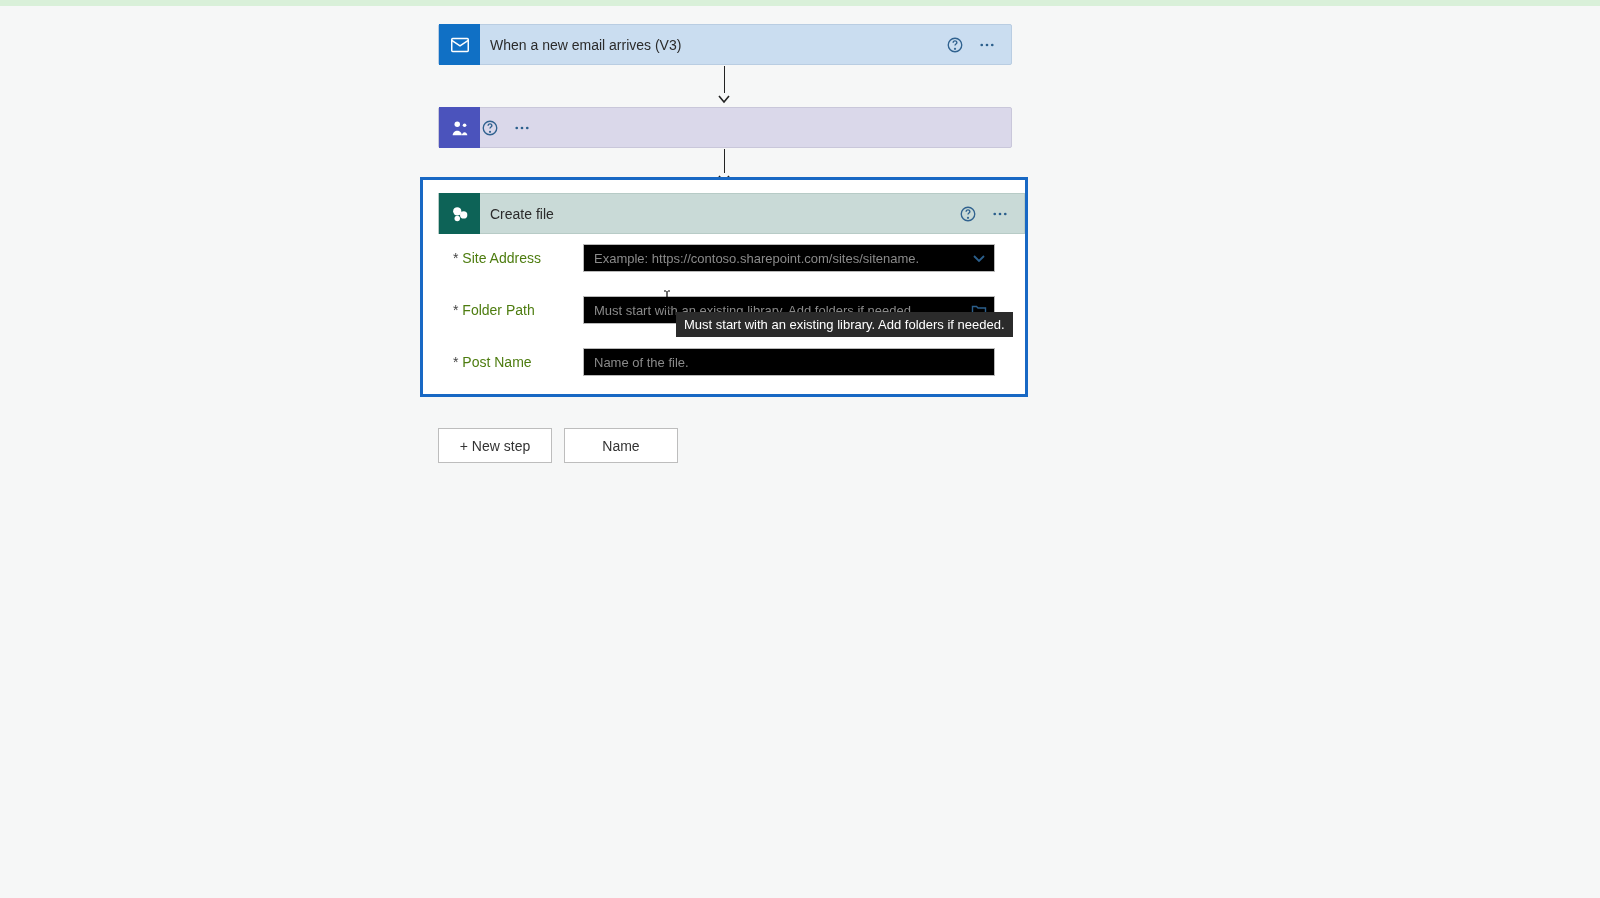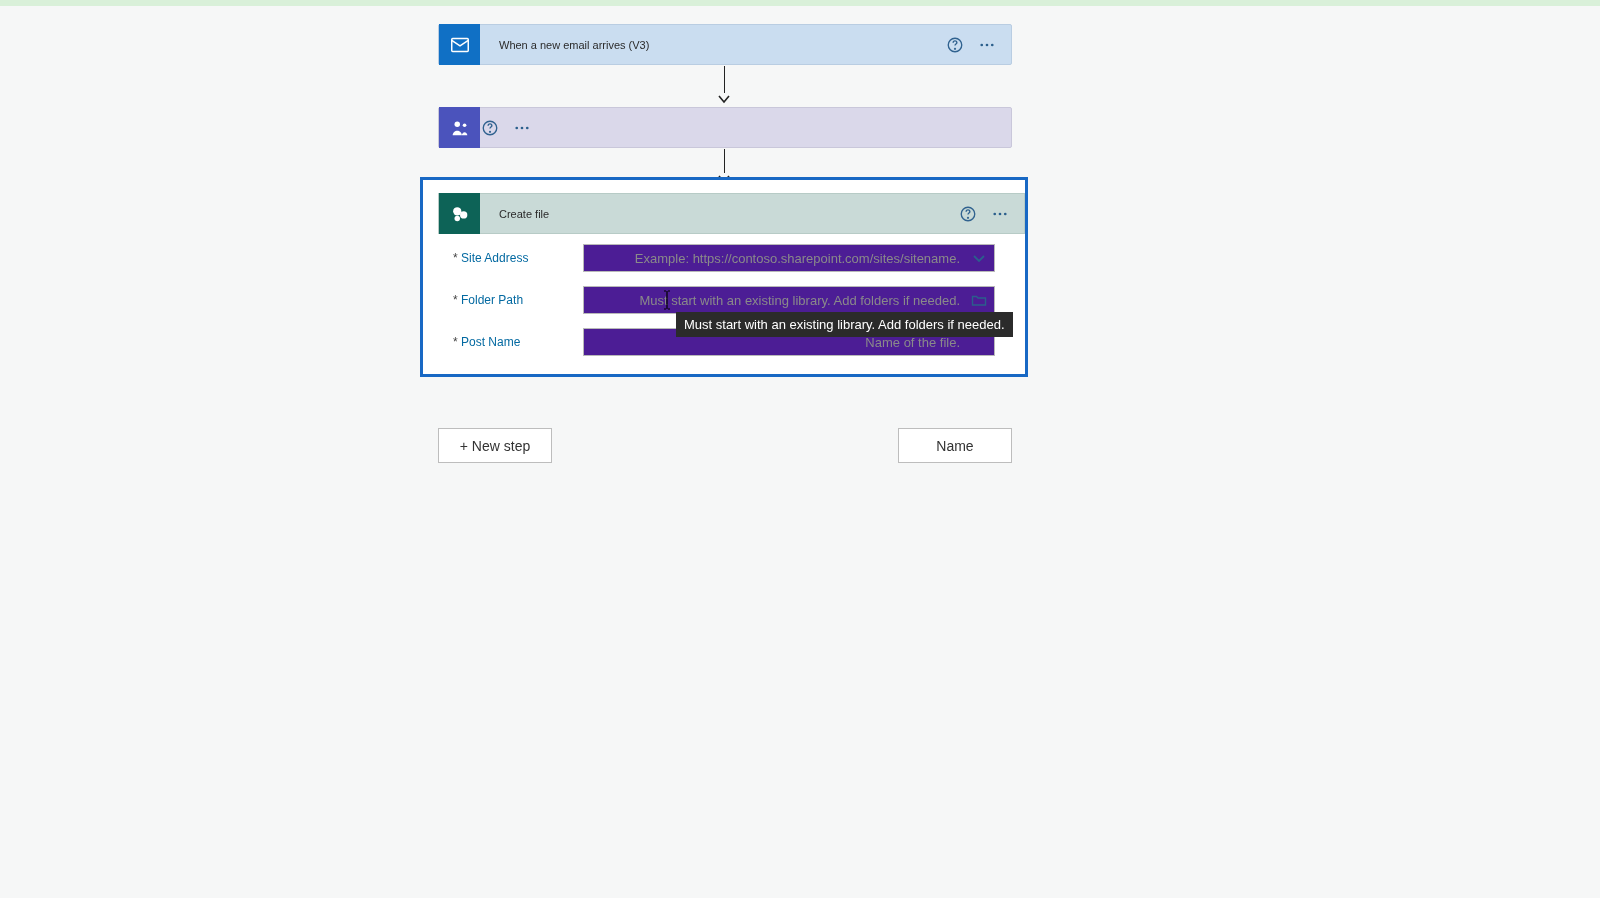--- a/index.html
+++ b/index.html
@@ -13,21 +13,21 @@
     display:flex; align-items:center;
   }
   .step-card.teams { background:#dad8ea; border-color:#c9c7da; }
 
   .step-icon { width:41px; height:41px; display:flex; align-items:center; justify-content:center; color:#fff; font-size:15px; font-weight:600; }
   .step-icon.outlook { background:#1070c5; }
   .step-icon.teams   { background:#4b53bc; }
   .step-icon.sp      { background:#0d6357; }
   .step-icon svg { width:22px; height:22px; }
 
-  .step-title { flex:1; font-size:11px; color:#2b2b2b; padding-left:19px; }
+  .step-title { flex:1; font-size:14px; color:#2b2b2b; padding-left:10px; }
 
   .step-actions { display:flex; align-items:center; gap:12px; padding-right:14px; }
   .help-icon, .more-icon { width:20px; height:20px; display:flex; align-items:center; justify-content:center; color:#30628f; cursor:pointer; }
   .help-icon svg, .more-icon svg { width:18px; height:18px; }
   .more-icon { color:#2b5f8c; letter-spacing:2px; font-size:18px; }
 
   .arrow { position:absolute; left:718px; width:12px; display:flex; flex-direction:column; align-items:center; }
   .arrow .line { width:1px; flex:1; background:#222; }
   .arrow .head svg { width:12px; height:12px; display:block; }
 
@@ -35,48 +35,48 @@
     position:absolute; left:420px; top:177px; width:608px;
     border:3px solid #1868c4; background:#fff;
   }
   .expanded-card .hdr {
     height:41px; display:flex; align-items:center; background:#c9dad7; border-bottom:1px solid #b7cbc6;
     margin-left:15px; margin-top:13px;
     border:1px solid #b7cbc6;
   }
   .expanded-card .body { padding:8px 30px 18px 30px; }
 
-  .field-row { display:flex; align-items:center; margin-top:14px; position:relative; }
+  .field-row { display:flex; align-items:center; margin-top:24px; position:relative; }
   .field-row:first-child { margin-top:2px; }
-  .field-label { width:130px; font-size:12px; color:#0369a1; }
+  .field-label { width:130px; font-size:14px; color:#4d7c0f; }
   .field-label::before { content:"* "; color:#444; }
   .field-input-wrap { flex:1; position:relative; }
   .field-input {
-    width:100%; height:28px; border:1px solid #b9b9b9; background:#4c1d95;
-    font-size:13px; color:#888; padding:0 34px 0 28px; outline:none;text-align:right;
+    width:100%; height:28px; border:1px solid #b9b9b9; background:#000000;
+    font-size:13px; color:#888; padding:0 34px 0 10px; outline:none;
   }
   .field-input::placeholder { color:#8a8a8a; }
   .trail-icon {
     position:absolute; right:6px; top:50%; transform:translateY(-50%);
     width:20px; height:20px; display:flex; align-items:center; justify-content:center; color:#2b5f8c; cursor:pointer;
   }
   .trail-icon svg { width:16px; height:16px; }
 
   .tooltip {
     position:absolute; background:#2b2b2b; color:#fff; font-size:13px;
     padding:5px 8px; white-space:nowrap; z-index:5;
   }
   .text-cursor {
     position:absolute; width:12px; height:20px; z-index:4; pointer-events:none;
   }
   .text-cursor svg { width:12px; height:20px; }
 
   .footer-buttons {
     position:absolute; left:438px; width:574px; top:428px;
-    display:flex; justify-content:space-between; gap:20px;
+    display:flex; justify-content:flex-start; gap:12px;
   }
   .btn {
     min-width:114px; height:35px; background:#fff; border:1px solid #bdbdbd;
     font-size:14px; color:#333; display:flex; align-items:center; justify-content:center;
     cursor:pointer;
   }
 </style>
 </head>
 <body>
 

